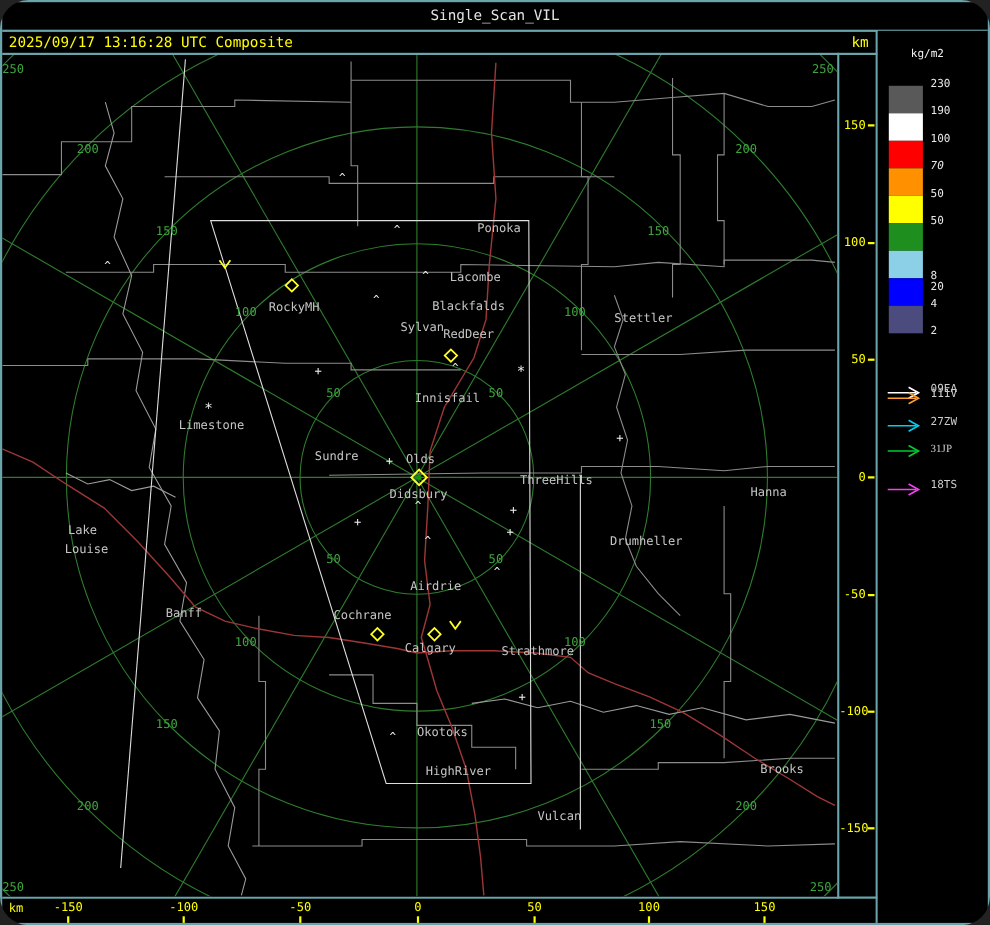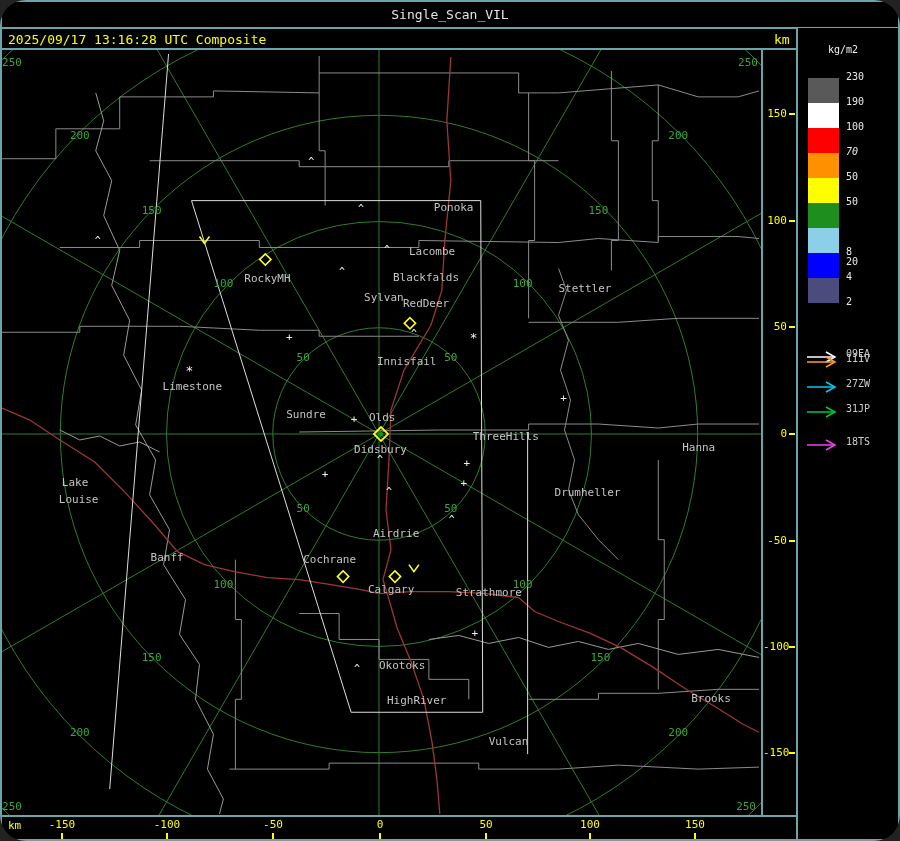--- a/index.html
+++ b/index.html
@@ -230,21 +230,21 @@
             <path d="M20,1 L29,6 L20,11" fill="none" stroke="#ffffff" stroke-width="1.5"></path>
           </svg><span class="station-label">09EA</span></div>
         <div class="station-row" style="top: 325px;"><svg width="36" height="12">
             <line x1="1" y1="6" x2="27" y2="6" stroke="#ff9d2e" stroke-width="1.5"></line>
             <path d="M20,1 L29,6 L20,11" fill="none" stroke="#ff9d2e" stroke-width="1.5"></path>
           </svg><span class="station-label">111V</span></div>
         <div class="station-row" style="top: 350px;"><svg width="36" height="12">
             <line x1="1" y1="6" x2="27" y2="6" stroke="#00cfee" stroke-width="1.5"></line>
             <path d="M20,1 L29,6 L20,11" fill="none" stroke="#00cfee" stroke-width="1.5"></path>
           </svg><span class="station-label">27ZW</span></div>
-        <div class="station-row" style="top: 375px;"><svg width="36" height="12">
+        <div class="station-row" style="top: 375px; font-family: Liberation Serif, serif;"><svg width="36" height="12">
             <line x1="1" y1="6" x2="27" y2="6" stroke="#00cc33" stroke-width="1.5"></line>
             <path d="M20,1 L29,6 L20,11" fill="none" stroke="#00cc33" stroke-width="1.5"></path>
           </svg><span class="station-label">31JP</span></div>
         <div class="station-row" style="top: 408px;"><svg width="36" height="12">
             <line x1="1" y1="6" x2="27" y2="6" stroke="#ee44ee" stroke-width="1.5"></line>
             <path d="M20,1 L29,6 L20,11" fill="none" stroke="#ee44ee" stroke-width="1.5"></path>
           </svg><span class="station-label">18TS</span></div>
       </div>
   </div>
 </div>

